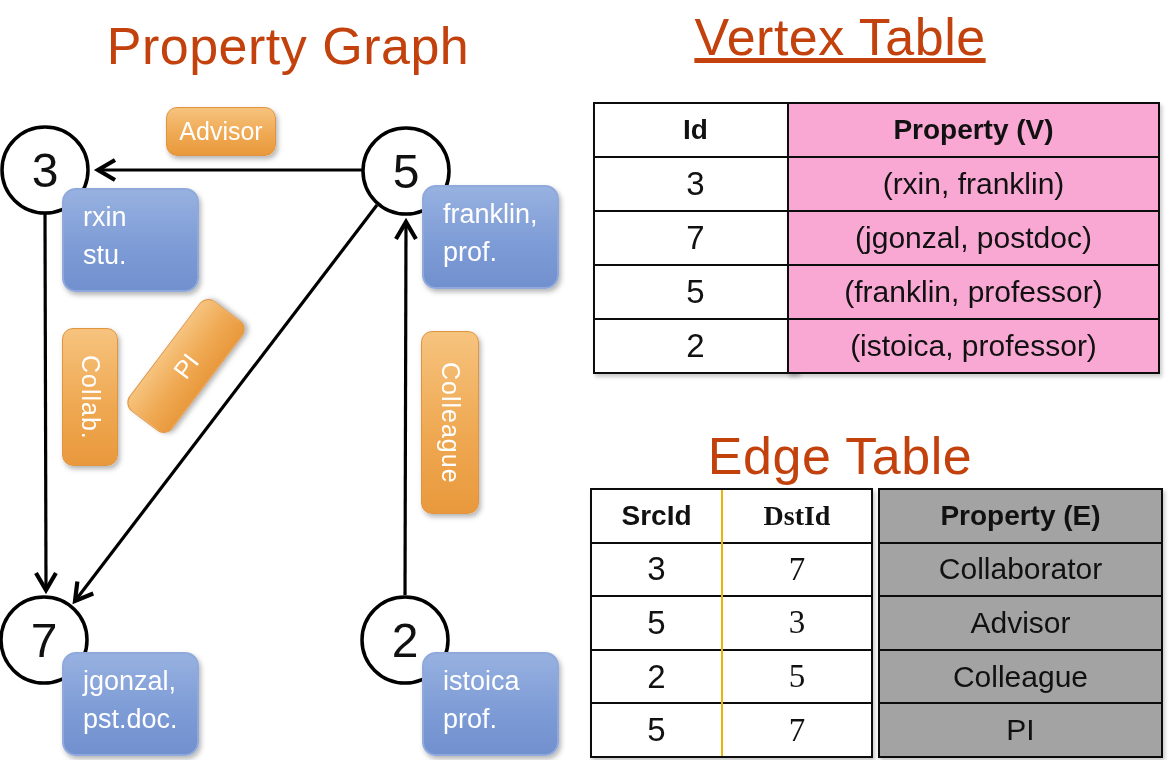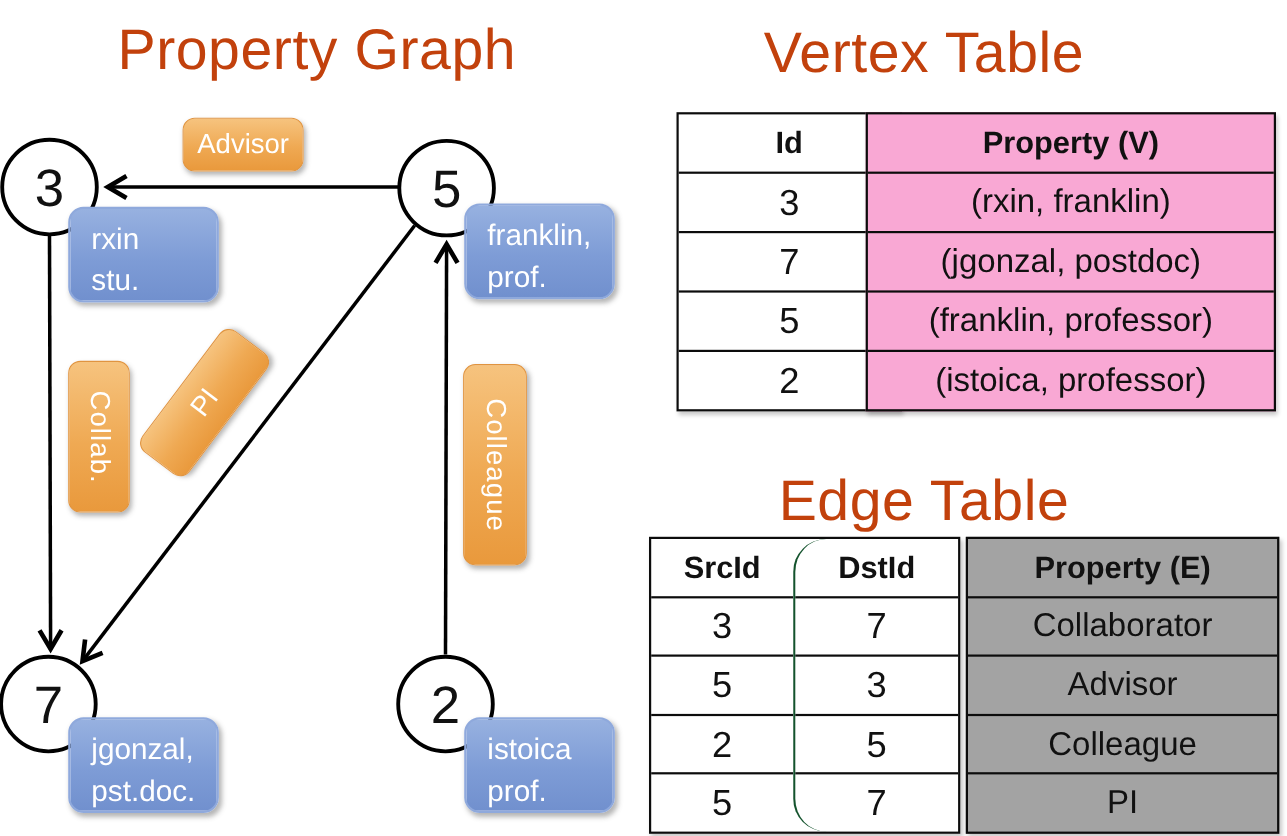--- a/index.html
+++ b/index.html
@@ -6,28 +6,28 @@
   .stage{
     position:relative;width:1170px;height:760px;overflow:hidden;
     font-family:"Liberation Sans","DejaVu Sans",sans-serif;
     background:#ffffff;
   }
   .title{
     position:absolute;text-align:center;color:#c2410c;
     font-size:52px;font-weight:400;letter-spacing:0.5px;white-space:nowrap;
   }
   #graph-title{left:0;top:16px;width:576px;}
-  #vertex-title{left:560px;top:18px;width:560px;}
+  #vertex-title{left:560px;top:7px;width:560px;text-decoration:underline;}
   #edge-title{left:560px;top:402px;width:560px;margin-top:24px;}
 
   svg.graph{position:absolute;left:0;top:0;}
 
   
   .vbox{
-    position:absolute;width:137px;height:87px;border-radius:14px;
+    position:absolute;width:137px;height:104px;border-radius:14px;
     background:linear-gradient(180deg,#97B1E0 0%,#7E9CD6 55%,#7190CE 100%);
     border:2px solid #8FA9DC;
     box-shadow:2px 3px 5px rgba(90,90,90,0.45);
     color:#ffffff;font-size:27px;line-height:38px;
     padding:8px 0 0 19px;box-sizing:border-box;
   }
   
   .ebox{
     position:absolute;border-radius:11px;
     background:linear-gradient(180deg,#F6C37E 0%,#EFA953 55%,#E9993C 100%);
@@ -50,23 +50,23 @@
     flex:1 1 0;display:flex;align-items:center;justify-content:center;
     font-size:30px;color:#111;white-space:nowrap;
   }
   .subtable .trow + .trow{border-top:2px solid #0c0c0c;}
   .subtable .hrow{font-weight:700;font-size:28px;}
   .subtable .num{font-size:33px;}
   .bluefill{background:#f9a8d4;}
   .tanfill{background:#a3a3a3;}
   .twocol{flex-direction:row;}
   .twocol .tcell{flex:1 1 0;height:100%;display:flex;flex-direction:column;}
-  .twocol .tcell + .tcell{border-left:2px solid #14532d;}
+  .twocol .tcell + .tcell{border-left:2px solid #eab308;font-family:Liberation Serif, serif;}
   .tcell .trow{width:100%;}
-  .tcell{box-sizing:border-box;border-radius:30px;}
+  .tcell{box-sizing:border-box;}
   .c-src{max-width:129px;}
 </style>
 </head>
 <body>
 
 <div class="stage">
 
   <div id="graph-title" class="title">Property Graph</div>
 
   <svg class="graph" width="585" height="760" viewBox="0 0 585 760">
@@ -117,21 +117,21 @@
   </div>
   <div class="ebox" id="pi-label" style="left:117px;top:339px;width:136px;height:52px;">
     <span>PI</span>
   </div>
   <div class="ebox vert" style="left:421px;top:331px;width:56px;height:181px;">
     <span>Colleague</span>
   </div>
 
   <div id="vertex-title" class="title">Vertex Table</div>
 
-  <div class="subtable" style="left:615px;top:102px;width:205px;height:272px;">
+  <div class="subtable" style="left:593px;top:102px;width:205px;height:272px;">
     <div class="trow hrow">Id</div>
     <div class="trow num">3</div>
     <div class="trow num">7</div>
     <div class="trow num">5</div>
     <div class="trow num">2</div>
   </div>
 
   <div class="subtable bluefill" style="left:787px;top:102px;width:373px;height:272px;">
     <div class="trow hrow">Property (V)</div>
     <div class="trow">(rxin, franklin)</div>

